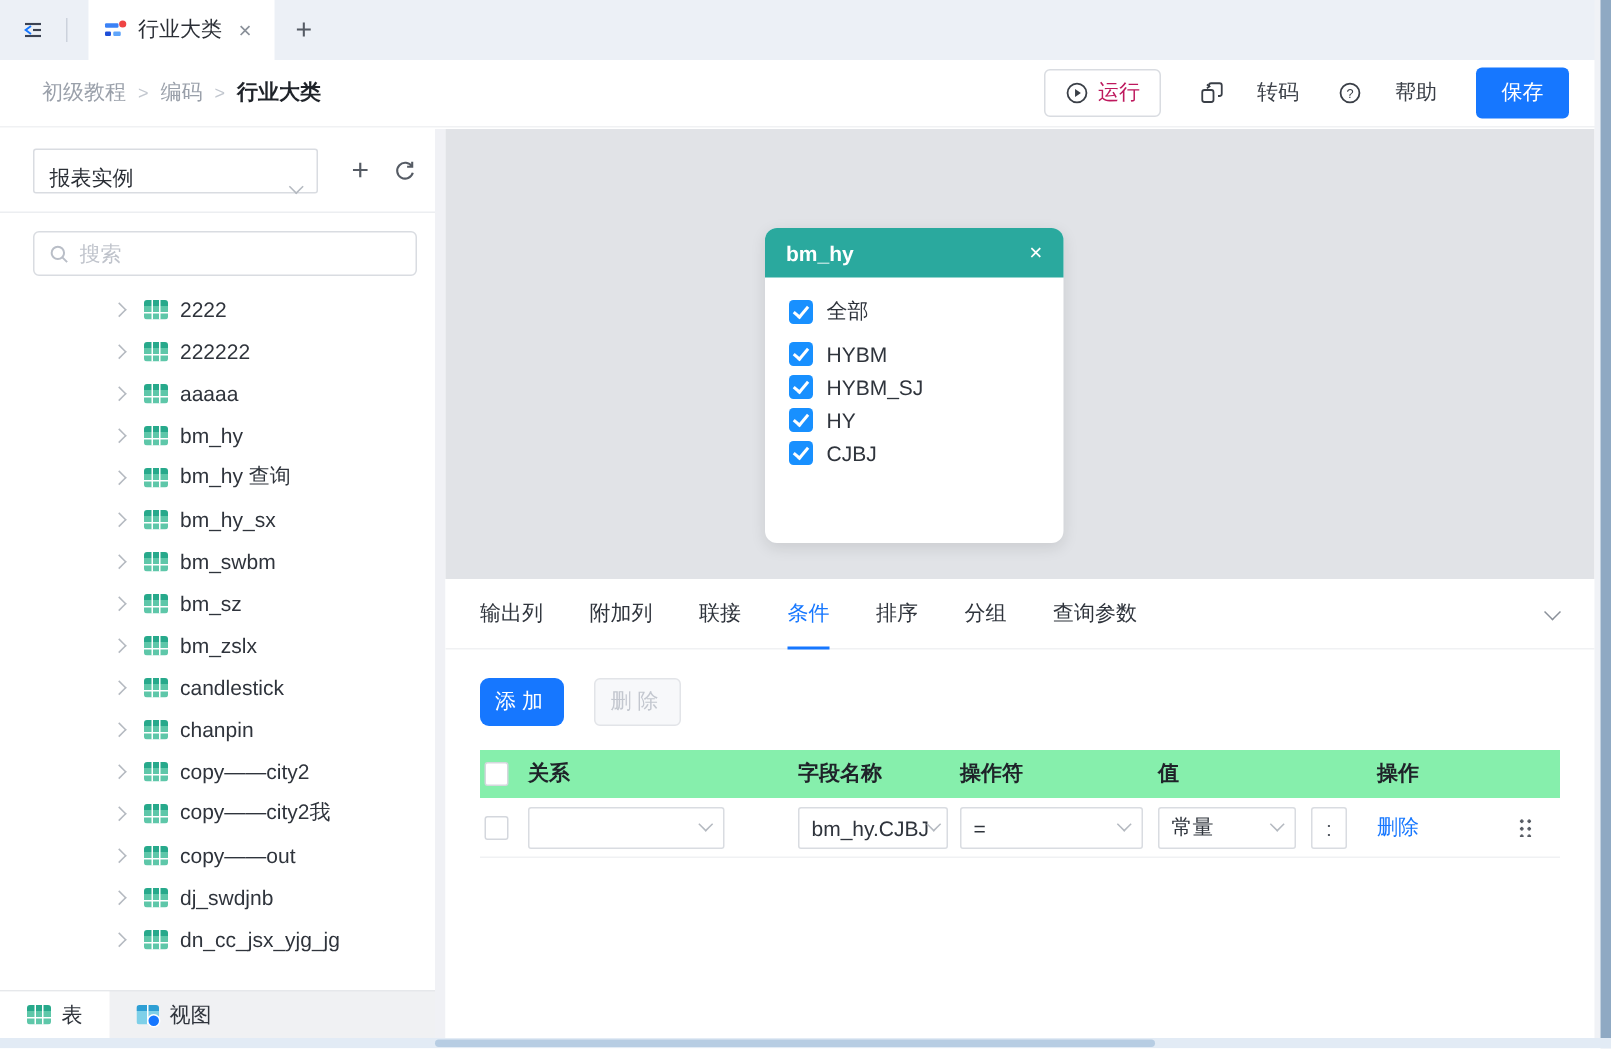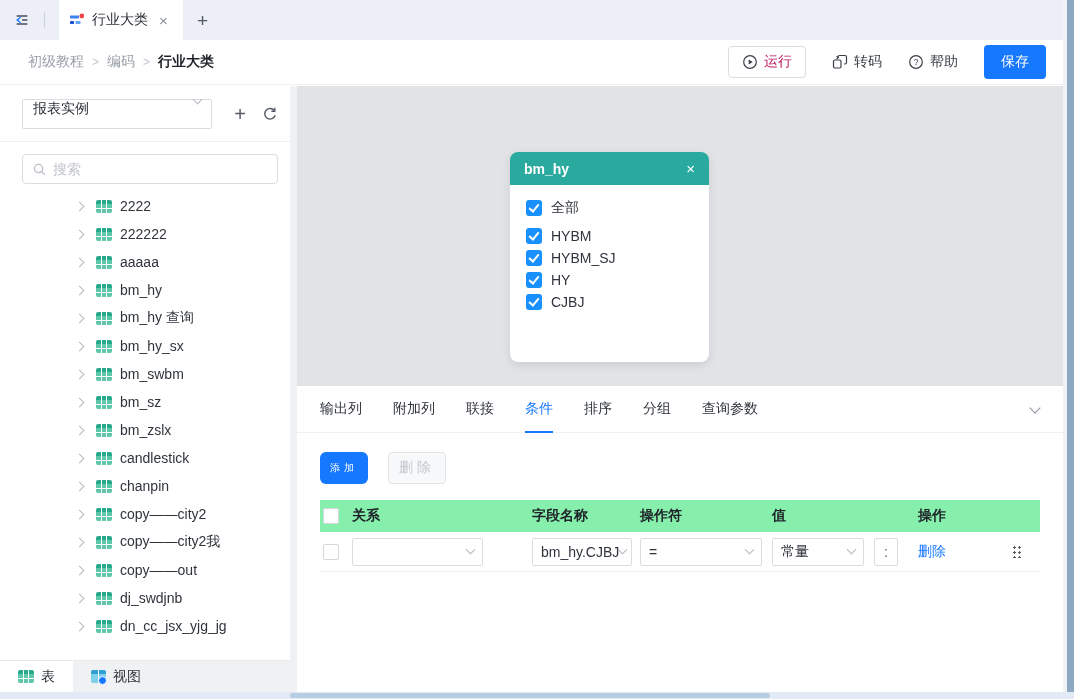--- a/index.html
+++ b/index.html
@@ -16,28 +16,28 @@
   .newtab-btn { margin-left:14px; align-self:center; font-size:19px; color:#555b64; cursor:pointer; line-height:1; }
 
   
   .toolbar { position:absolute; left:0; top:40px; width:1066px; height:45px; background:#fff; border-bottom:1px solid #f0f1f3; display:flex; align-items:center; }
   .breadcrumb { display:flex; align-items:center; gap:8px; margin-left:28px; }
   .crumb { color:#9aa0aa; }
   .crumb-sep { color:#c2c7cf; font-size:12px; }
   .crumb.current { color:#1f2329; font-weight:bold; }
   .toolbar-actions { margin-left:auto; display:flex; align-items:center; gap:26px; margin-right:20px; }
   .btn-ghost { display:flex; align-items:center; gap:6px; border:1px solid #d9dce1; border-radius:4px; padding:6px 13px; background:#fff; cursor:pointer; color:#be185d; }
-  .btn-text { display:flex; align-items:center; gap:6px; cursor:pointer; color:#3a3f47; }
+  .btn-text { display:flex; align-items:center; gap:22px; cursor:pointer; color:#3a3f47; }
   .btn-primary { background:#1677ff; color:#fff; border:none; border-radius:4px; padding:8px 17px; cursor:pointer; font-size:14px; }
 
   
   .sidebar { position:absolute; left:0; top:86px; width:290px; height:574px; background:#fff; }
   .sidebar-gap { position:absolute; left:290px; top:86px; width:7px; height:606px; background:#f0f1f5; }
   .sb-controls { display:flex; align-items:center; padding:13px 12px 12px 22px; border-bottom:1px solid #eceef1; }
-  .sb-select { width:198px; height:30px; border:1px solid #d9dce1; border-radius:2px; display:flex; align-items:flex-start; padding:0 10px; color:#2b2f36; cursor:pointer; }
+  .sb-select { width:198px; height:30px; border:1px solid #d9dce1; border-radius:2px; display:flex; align-items:flex-end; padding:0 10px; color:#2b2f36; cursor:pointer; }
   .sb-select .caret-d { margin-left:auto; }
   .sb-plus { margin-left:22px; font-size:20px; color:#555b64; cursor:pointer; line-height:1; }
   .sb-refresh { margin-left:16px; cursor:pointer; display:flex; }
   .sb-search { margin:12px 12px 8px 22px; width:256px; height:30px; border:1px solid #d9dce1; border-radius:4px; display:flex; align-items:center; padding:0 9px; gap:6px; }
   .sb-search input { border:none; outline:none; width:200px; font-size:14px; color:#333; font-family:"Liberation Sans",sans-serif; }
   .sb-search input::placeholder { color:#c0c4cc; }
   .tree { margin-top:8px; }
   .tree-item { height:28px; display:flex; align-items:center; cursor:pointer;padding-left:48px; }
   .caret-r { width:7px; height:7px; border-right:1.4px solid #b4b9c0; border-bottom:1.4px solid #b4b9c0; transform:rotate(-45deg); margin-left:28px; flex:none; }
   .tbl-icon { width:16px; height:13px; border-radius:2px; margin-left:13px; flex:none;
@@ -75,21 +75,21 @@
   .field-label { color:#2f343c; }
 
   
   .panel { position:absolute; left:297px; top:386px; width:766px; height:306px; background:#fff; }
   .panel-tabs { height:47px; display:flex; align-items:center; gap:31px; padding-left:23px; border-bottom:1px solid #f0f1f3; position:relative; }
   .panel-tab { color:#2f343c; cursor:pointer; position:relative; height:47px; display:flex; align-items:center; }
   .panel-tab.active { color:#1677ff; }
   .panel-tab.active::after { content:""; position:absolute; left:0; right:0; bottom:0; height:2px; background:#1677ff; }
   .panel-collapse { position:absolute; right:24px; top:18px; width:8px; height:8px; border-right:1.5px solid #8a9099; border-bottom:1.5px solid #8a9099; transform:rotate(45deg); cursor:pointer; }
   .panel-actions { display:flex; gap:20px; padding:19px 0 0 23px; }
-  .btn-add { background:#1677ff; color:#fff; border:none; border-radius:6px; height:32px; padding:0 10px; letter-spacing:4px; font-size:10px; cursor:pointer; }
+  .btn-add { background:#1677ff; color:#fff; border:none; border-radius:6px; height:32px; padding:0 10px; letter-spacing:4px; font-size:14px; cursor:pointer; }
   .btn-del { background:#f7f8fa; color:#c3c7cf; border:1px solid #e2e4e8; border-radius:4px; height:32px; padding:0 10px; letter-spacing:4px; font-size:14px; cursor:not-allowed; }
   .cond-table { margin:16px 23px 0 23px; }
   .cond-head { display:flex; align-items:center; height:32px; background:#86efac; }
   .cond-head .hcell { font-weight:bold; color:#1f2329; }
   .cond-row { display:flex; align-items:center; height:40px; border-bottom:1px solid #f0f1f3; background:#fff; }
   .col-check { width:32px; display:flex; align-items:center; padding-left:3px; flex:none; }
   .col-rel { width:180px; flex:none; }
   .col-field { width:108px; flex:none; }
   .col-op { width:132px; flex:none; }
   .col-val { width:146px; flex:none; display:flex; align-items:center; }

